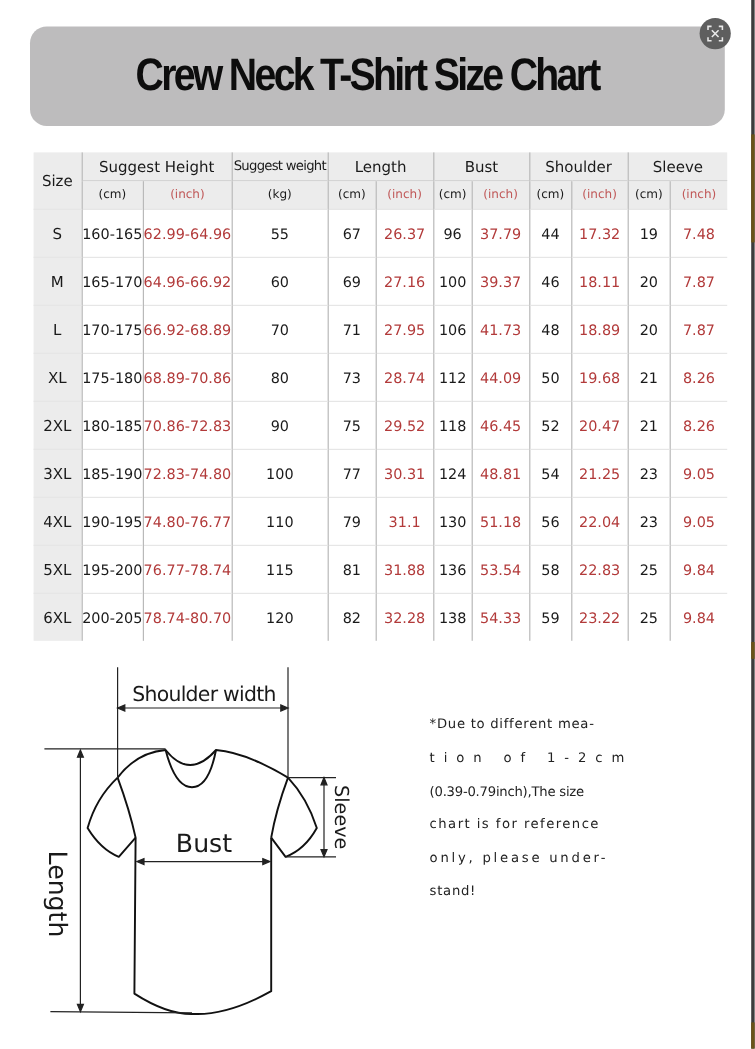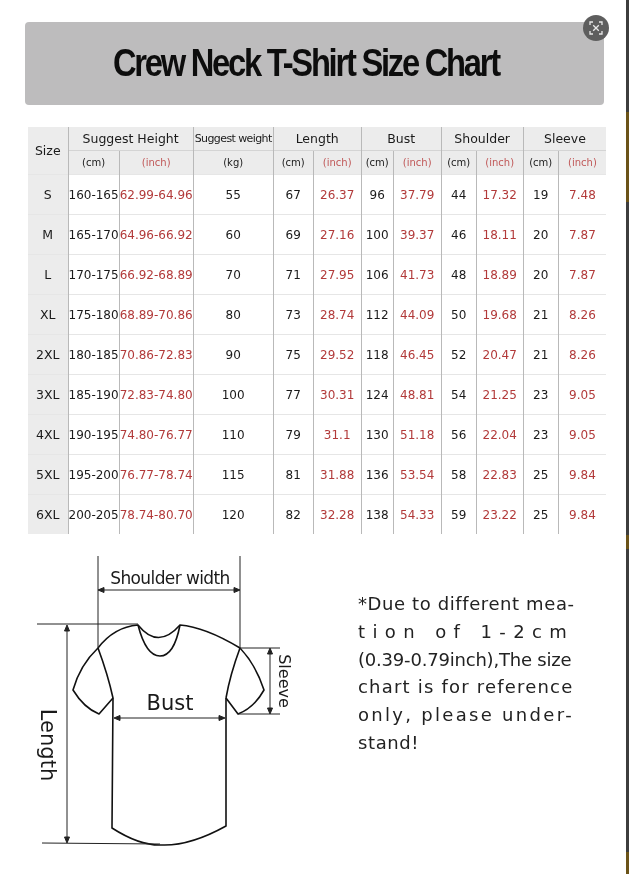--- a/index.html
+++ b/index.html
@@ -2,38 +2,38 @@
 <html><head>
 <meta charset="utf-8">
 <style>
   html,body{margin:0;padding:0;}
   body{width:629px;height:874px;position:relative;background:#ffffff;overflow:hidden;font-family:"Liberation Sans",sans-serif;}
   .right-strip{position:absolute;left:626px;top:0;width:3px;height:874px;background:#3d3d3d;}
   .right-strip .acc1{position:absolute;left:0;top:112px;width:3px;height:90px;background:#6b5318;}
   .right-strip .acc2{position:absolute;left:0;top:535px;width:3px;height:14px;background:#6b5318;}
   .right-strip .acc3{position:absolute;left:0;top:852px;width:3px;height:22px;background:#6b5318;}
 
-  .banner{position:absolute;left:25px;top:22px;width:579px;height:83px;background:#bdbcbd;border-radius:4px;}
+  .banner{position:absolute;left:25px;top:22px;width:579px;height:83px;background:#bdbcbd;border-radius:14px;}
   .banner-title{position:absolute;left:0;top:0;width:100%;height:100%;display:flex;align-items:center;justify-content:center;
     font-family:"Liberation Sans",sans-serif;font-weight:bold;font-size:38px;color:#0d0d0d;letter-spacing:-2.6px;transform:scaleX(0.86);padding-right:20px;box-sizing:border-box;}
   .close-btn{position:absolute;left:583px;top:15px;width:26px;height:26px;border-radius:50%;background:#5e5e5e;display:flex;align-items:center;justify-content:center;cursor:pointer;}
 
   .tbl{position:absolute;left:28px;top:127px;border-collapse:collapse;font-family:"DejaVu Sans",sans-serif;font-size:12px;color:#1a1a1a;}
   .tbl td{padding:0;text-align:center;vertical-align:middle;white-space:nowrap;}
   .tbl .hdr td{background:#ececec;height:23px;}
   .tbl .hdr1 td{font-size:12.5px;}
   .tbl .hdr2 td{font-size:10px;border-top:1px solid #d4d4d4;}
   .tbl .red{color:#b23a3a;}
   .tbl .hdr .red{color:#c05858;}
   .tbl .vr{border-left:1px solid #b9b9b9;}
   .tbl .data td{height:39px;border-top:1px solid #e6e6e6;font-size:12px;}
   .tbl .data td.size{background:#ececec;font-size:12.5px;}
 
   .diagram{position:absolute;left:0;top:540px;width:330px;height:334px;}
-  .note{position:absolute;left:358px;top:590px;width:232px;font-family:"DejaVu Sans",sans-serif;font-size:18px;color:#222;line-height:27.8px;letter-spacing:0.6px;}
+  .note{position:absolute;left:358px;top:590px;width:232px;font-family:"DejaVu Sans",sans-serif;font-size:11px;color:#222;line-height:27.8px;letter-spacing:0.6px;}
   .note .line{display:block;white-space:nowrap;}
   .note .spread{letter-spacing:7.4px;}
 </style>
 </head>
 <body>
 
 <div class="right-strip">
   <div class="acc1"></div>
   <div class="acc2"></div>
   <div class="acc3"></div>

